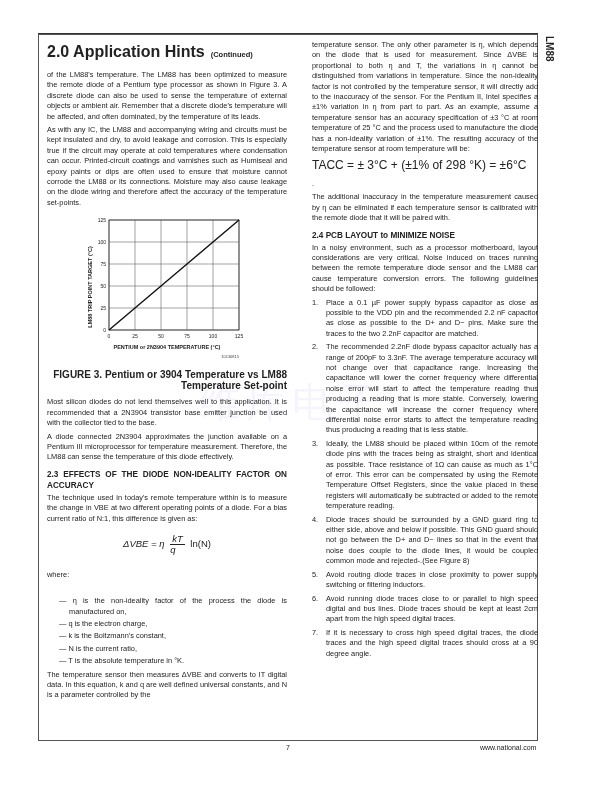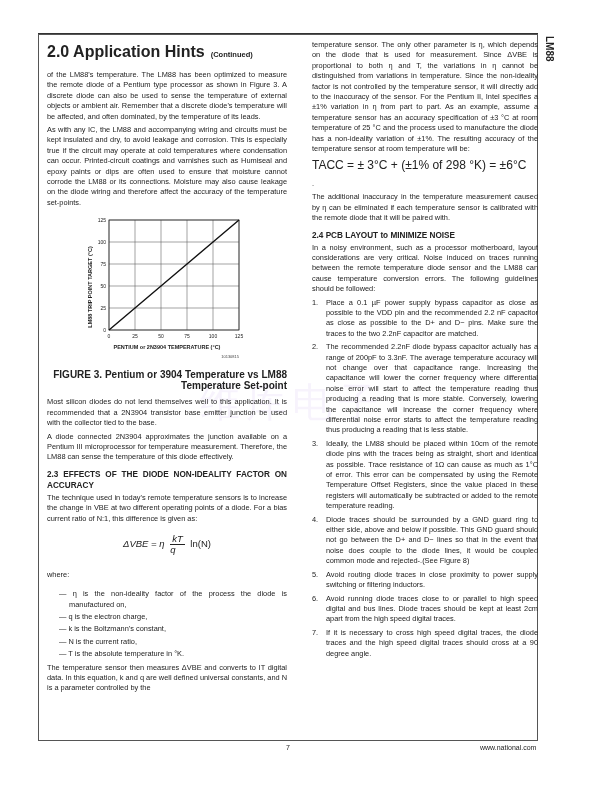--- a/index.html
+++ b/index.html
@@ -16,21 +16,21 @@
   .h1 { font-size:16px; font-weight:bold; line-height:20px; margin:2px 0 5px 0; }
   .h1 .cont { font-size:7.5px; font-weight:bold; margin-left:6px; }
   p { margin:0 0 3px 0; }
   .h3 { font-weight:bold; font-size:8.2px; line-height:11px; margin:6px 0 2px 0; }
   .fig-caption { font-weight:bold; font-size:10px; text-align:right; line-height:10.5px; margin:4px 0 6px 0; }
   .chart { position:relative; height:154px; margin:4px 0 0 0; }
   .eq { text-align:center; font-size:9.5px; margin:10px 0 14px 0; }
   .frac { display:inline-block; vertical-align:middle; text-align:left; margin:0 3px; }
   .frac .num { display:block; border-bottom:1px solid #222; padding:0 2px; font-style:italic; }
   .frac .den { display:block; font-style:italic; }
-  .where-list { margin:9px 0 3px 0; padding:0; list-style:none; }
+  .where-list { margin:16px 0 3px 0; padding:0; list-style:none; }
   .where-list li { padding-left:22px; text-indent:-10px; margin-bottom:2px; }
   .num-list { margin:0; padding:0; list-style:none; }
   .num-list li { position:relative; padding-left:14px; margin-bottom:3px; }
   .num-list li .n { position:absolute; left:0; }
   .tacc { text-align:left; font-size:12px; margin:6px 0 8px 0; }
   .page-num { position:absolute; left:286px; top:744px; font-size:7px; }
   .site { position:absolute; left:480px; top:744px; font-size:7px; }
   .watermark { position:absolute; left:200px; top:375px; font-size:40px; color:#6d28d9; opacity:0.05; letter-spacing:6px; }
   i { font-style:italic; }
 </style>
@@ -82,21 +82,21 @@
       <text id="ylab" transform="translate(45,75) rotate(-90)" text-anchor="middle" font-size="5.5" font-weight="bold" font-family="Liberation Sans, sans-serif" fill="#222">LM88 TRIP POINT TARGET (°C)</text>
       <text id="xlab" x="120" y="137" text-anchor="middle" font-size="5.5" font-weight="bold" font-family="Liberation Sans, sans-serif" fill="#222">PENTIUM or 2N3904 TEMPERATURE (°C)</text>
       <text id="figid" x="192" y="146" text-anchor="end" font-size="4" font-family="Liberation Sans, sans-serif" fill="#444">10130815</text>
     </svg>
   </div>
 
   <div class="fig-caption">FIGURE 3. Pentium or 3904 Temperature vs LM88 Temperature Set-point</div>
   <p>Most silicon diodes do not lend themselves well to this application. It is recommended that a 2N3904 transistor base emitter junction be used with the collector tied to the base.</p>
   <p>A diode connected 2N3904 approximates the junction available on a Pentium III microprocessor for temperature measurement. Therefore, the LM88 can sense the temperature of this diode effectively.</p>
   <div class="h3">2.3 EFFECTS OF THE DIODE NON-IDEALITY FACTOR ON ACCURACY</div>
-  <p>The technique used in today's remote temperature sensors is to increase the change in VBE at two different operating points of a diode. For a bias current ratio of N:1, this difference is given as:</p>
+  <p>The technique used in today's remote temperature within is to measure the change in VBE at two different operating points of a diode. For a bias current ratio of N:1, this difference is given as:</p>
   <div class="eq">
     <i>ΔVBE = η</i>
     <span class="frac">
       <span class="num">kT</span>
       <span class="den">q</span>
     </span>
     <span>ln(N)</span>
   </div>
   <p>where:</p>
   <ul class="where-list">

